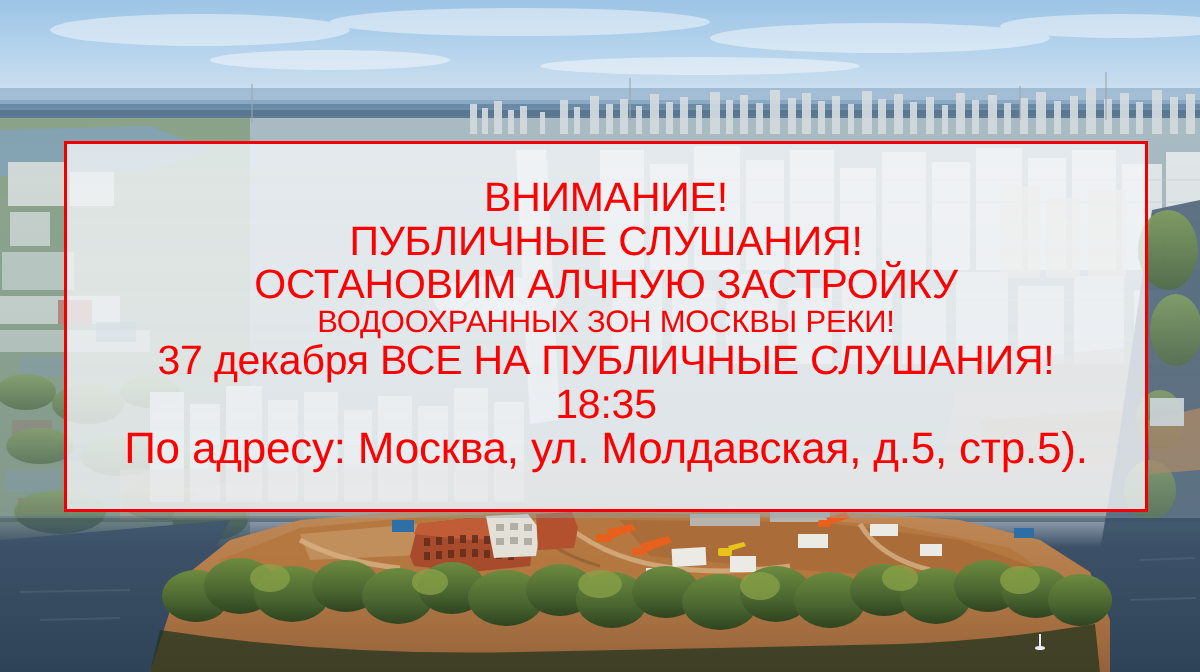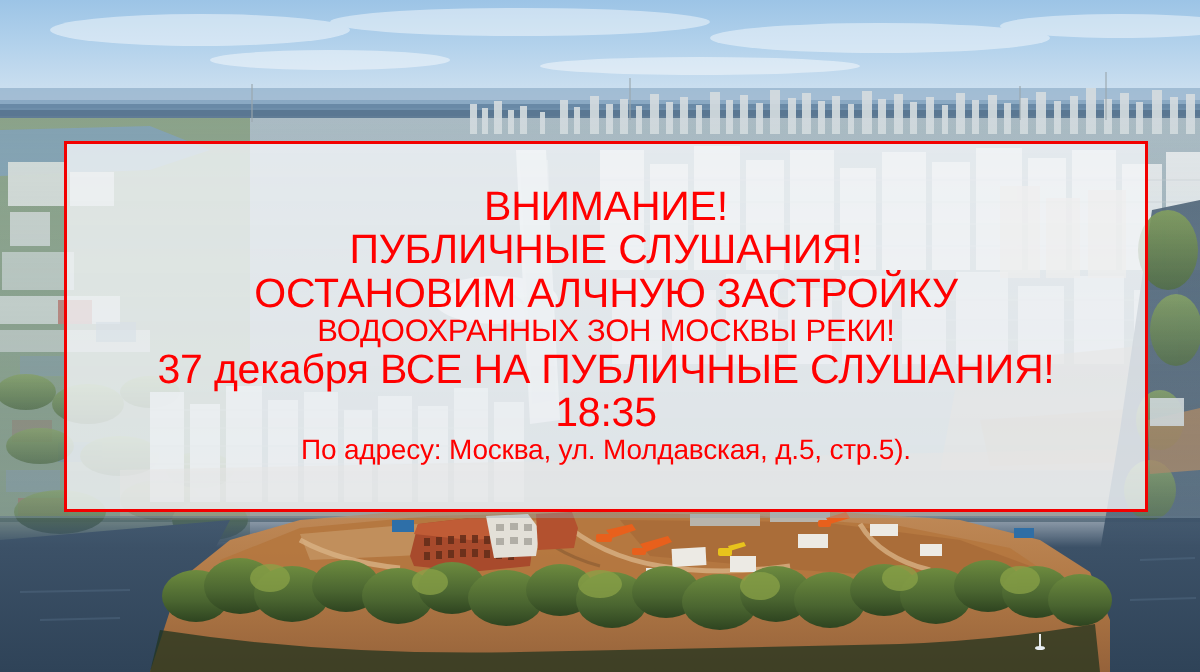--- a/index.html
+++ b/index.html
@@ -53,21 +53,21 @@
     letter-spacing: -0.2px;
     text-rendering: geometricPrecision;
   }
 
   .l1  { font-size: 41px; }
   .l2  { font-size: 41px; }
   .l3  { font-size: 41px; }
   .l4  { font-size: 31px; }
   .l5  { font-size: 41px; }
   .l6  { font-size: 41px; }
-  .l7  { font-size: 28px; }
+  .l7  { font-size: 44px; }
 </style>
 </head>
 <body>
 
 <div id="poster">
 
   <svg id="photo" viewBox="0 0 1200 672" preserveAspectRatio="none" xmlns="http://www.w3.org/2000/svg">
     <defs>
       <linearGradient id="skyGrad" x1="0" y1="0" x2="0" y2="1">
         <stop offset="0%" stop-color="#9cc4e6"></stop>

